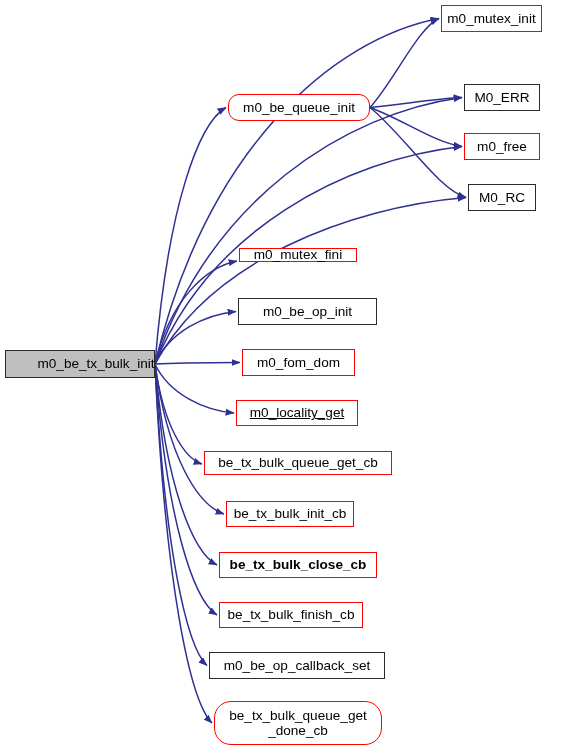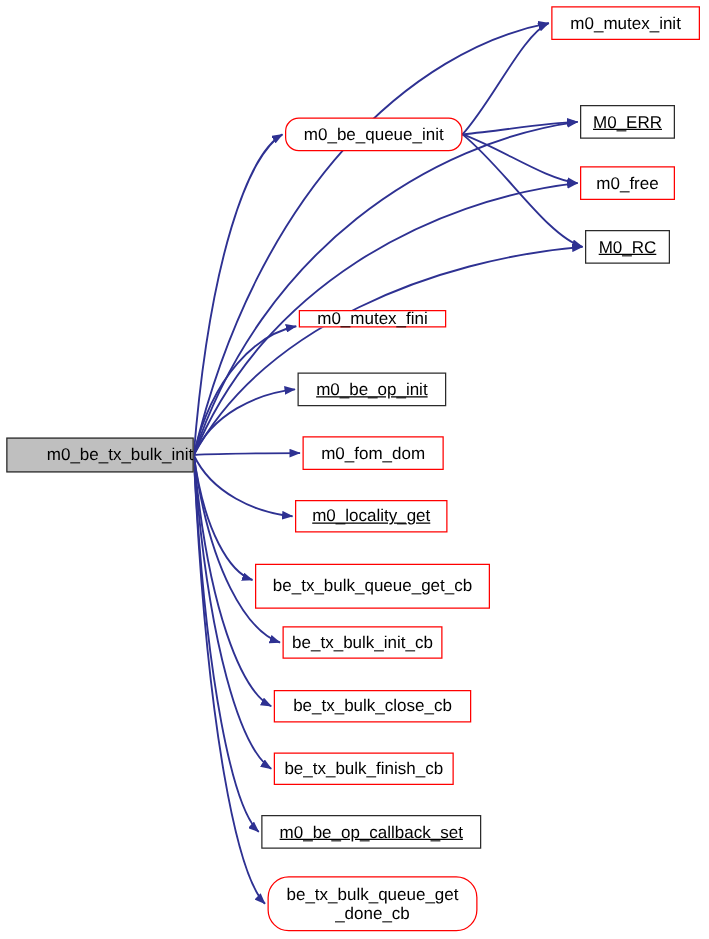--- a/index.html
+++ b/index.html
@@ -38,21 +38,20 @@
     background: #ffffff;
     white-space: pre-line;
     letter-spacing: 0px;
     z-index: 5;
   }
   .node.red {
     border: 1.6px solid #ff0000;
   }
   .node.black {
     border: 1.6px solid #2b2b2b;
-    text-decoration: underline;
   }
   .node.root {
     border: 1.6px solid #2b2b2b;
     background: #bfbfbf;
   }
 </style>
 </head>
 <body>
 
 <div id="graph-root">
@@ -82,30 +81,30 @@
         <path d="M370,107.5 C394.15,80.8 418.3,27.4 439,18.5"></path>
         <path d="M370,107.5 C402.2,104.5 434.4,98.5 462,97.5"></path>
         <path d="M370,107.5 C402.2,119.2 434.4,142.6 462,146.5"></path>
         <path d="M370,107.5 C403.6,134.5 437.2,188.5 466,197.5"></path>
       </g>
   </svg>
 
   <div id="nodes-group">
       <div class="node root" style="left: 5px; top: 350px; width: 150px; height: 28px; padding-left: 32px;">m0_be_tx_bulk_init</div>
       <div class="node red" style="left: 228px; top: 94px; width: 142px; height: 27px; border-radius: 11px;">m0_be_queue_init</div>
-      <div class="node red" style="left: 441px; top: 5px; width: 119px; height: 27px;">m0_mutex_init</div>
+      <div class="node red" style="left: 441px; top: 5px; width: 101px; height: 27px;">m0_mutex_init</div>
       <div class="node black" style="left: 464px; top: 84px; width: 76px; height: 27px;">M0_ERR</div>
       <div class="node red" style="left: 464px; top: 133px; width: 76px; height: 27px;">m0_free</div>
       <div class="node black" style="left: 468px; top: 184px; width: 68px; height: 27px;">M0_RC</div>
       <div class="node red" style="left: 239px; top: 248px; width: 118px; height: 14px;">m0_mutex_fini</div>
-      <div class="node black" style="left: 238px; top: 298px; width: 119px; height: 27px;">m0_be_op_init</div>
+      <div class="node black" style="left: 238px; top: 298px; width: 139px; height: 27px;">m0_be_op_init</div>
       <div class="node red" style="left: 242px; top: 349px; width: 113px; height: 27px;">m0_fom_dom</div>
       <div class="node red" style="left: 236px; top: 400px; width: 122px; height: 26px; text-decoration: underline;">m0_locality_get</div>
-      <div class="node red" style="left: 204px; top: 451px; width: 188px; height: 36px;">be_tx_bulk_queue_get_cb</div>
+      <div class="node red" style="left: 204px; top: 451px; width: 188px; height: 24px;">be_tx_bulk_queue_get_cb</div>
       <div class="node red" style="left: 226px; top: 501px; width: 128px; height: 26px;">be_tx_bulk_init_cb</div>
-      <div class="node red" style="left: 219px; top: 552px; width: 158px; height: 26px;">be_tx_bulk_close_cb</div>
+      <div class="node red" style="left: 219px; top: 552px; width: 158px; height: 26px; font-weight: bold;">be_tx_bulk_close_cb</div>
       <div class="node red" style="left: 219px; top: 602px; width: 144px; height: 26px;">be_tx_bulk_finish_cb</div>
       <div class="node black" style="left: 209px; top: 652px; width: 176px; height: 27px;">m0_be_op_callback_set</div>
       <div class="node red" style="left: 214px; top: 701px; width: 168px; height: 44px; border-radius: 17px;">be_tx_bulk_queue_get
 _done_cb</div>
     </div>
 
 </div>
 
 </body></html>

